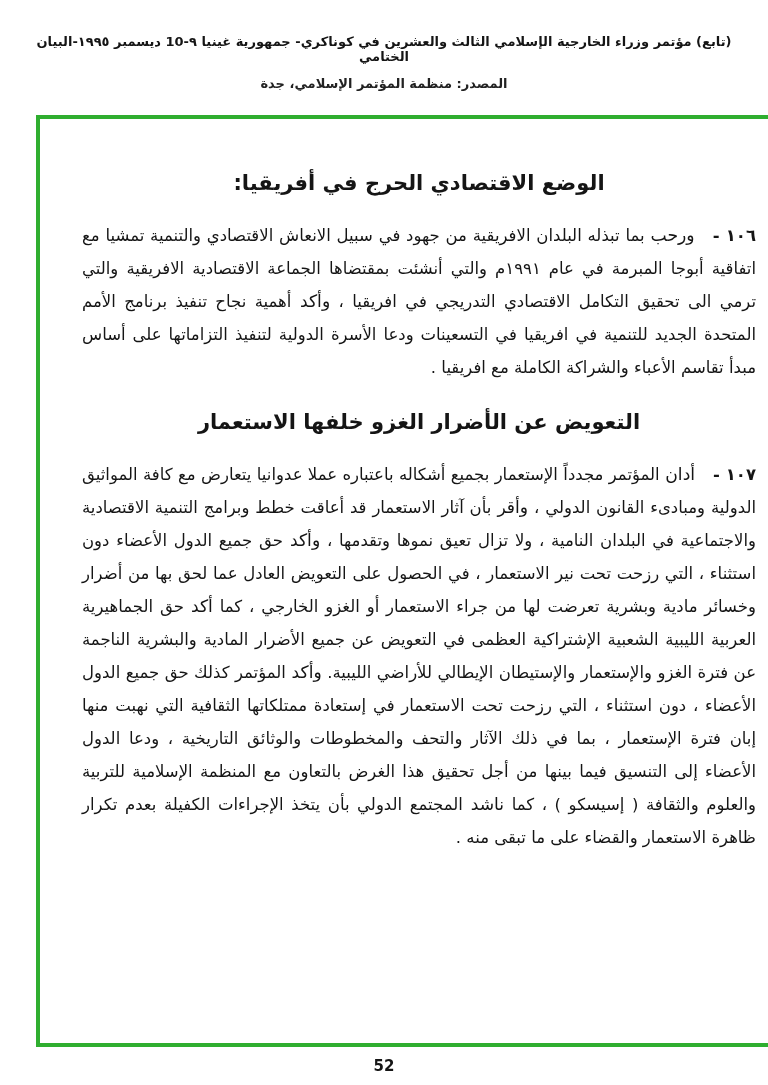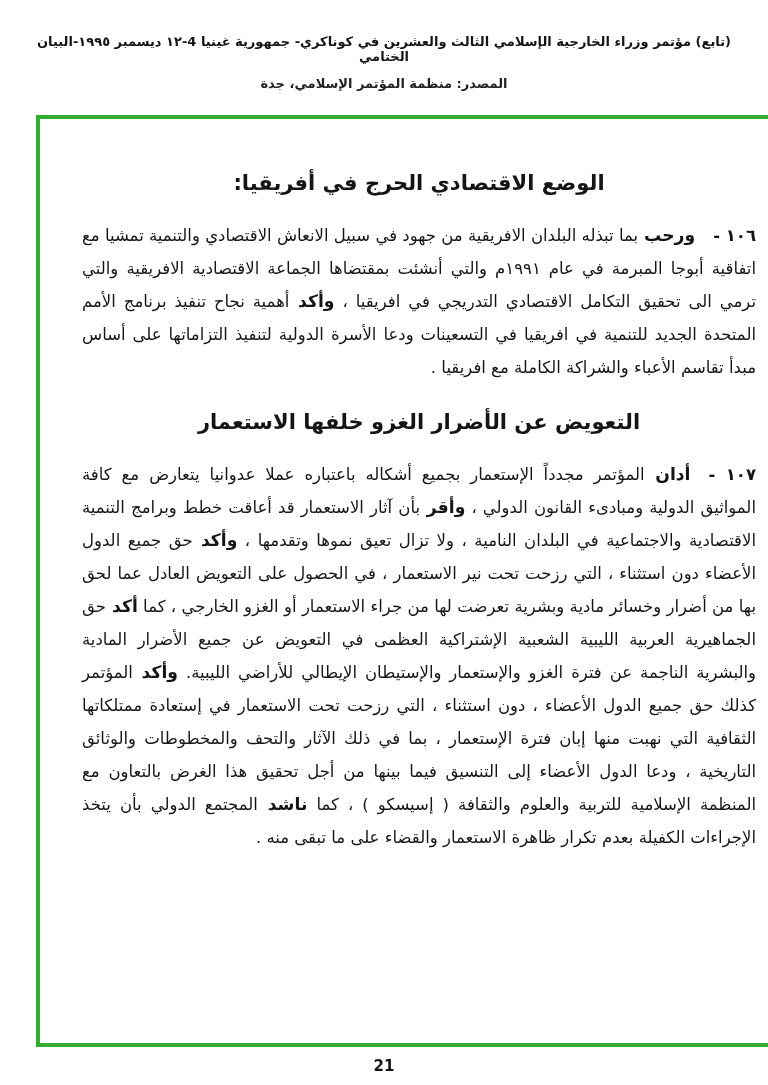--- a/index.html
+++ b/index.html
@@ -58,39 +58,39 @@
     line-height: 33px;
     text-align: justify;
     margin: 0 0 14px 0;
   }
   .para-num {
     font-weight: bold;
     margin-left: 18px;
     white-space: nowrap;
   }
   .kw {
-    font-weight: bold;
+    font-weight: normal;
     font-size: 1.04em;
   }
   .page-number {
     position: absolute;
     bottom: 10px;
     left: 0;
     right: 0;
     text-align: center;
     font-size: 15px;
     font-weight: bold;
     direction: rtl;
   }
 </style>
 </head>
 <body>
 
 <div class="header">
-  <div class="header-line1">(تابع) مؤتمر وزراء الخارجية الإسلامي الثالث والعشرين في كوناكري- جمهورية غينيا 4-١٢ ديسمبر ١٩٩٥-البيان الختامي</div>
+  <div class="header-line1">(تابع) مؤتمر وزراء الخارجية الإسلامي الثالث والعشرين في كوناكري- جمهورية غينيا ٩-10 ديسمبر ١٩٩٥-البيان الختامي</div>
   <div class="header-line2">المصدر: منظمة المؤتمر الإسلامي، جدة</div>
 </div>
 
 <div class="frame" style="border-color: rgb(47, 174, 47);">
 
   <div class="section">
     <h2 class="heading">الوضع الاقتصادي الحرج في أفريقيا:</h2>
     <p class="para">
       <span class="para-num">١٠٦ -</span><span class="para-body"><span class="kw">ورحب </span><span>بما تبذله البلدان الافريقية من جهود في سبيل الانعاش الاقتصادي والتنمية تمشيا مع اتفاقية أبوجا المبرمة في عام ١٩٩١م والتي أنشئت بمقتضاها الجماعة الاقتصادية الافريقية والتي ترمي الى تحقيق التكامل الاقتصادي التدريجي في افريقيا ، </span><span class="kw">وأكد </span><span>أهمية نجاح تنفيذ برنامج الأمم المتحدة الجديد للتنمية في افريقيا في التسعينات ودعا الأسرة الدولية لتنفيذ التزاماتها على أساس مبدأ تقاسم الأعباء والشراكة الكاملة مع افريقيا .</span></span>
     </p>
@@ -98,13 +98,13 @@
 
   <div class="section">
     <h2 class="heading">التعويض عن الأضرار الغزو خلفها الاستعمار</h2>
     <p class="para">
       <span class="para-num">١٠٧ -</span><span class="para-body"><span class="kw">أدان </span><span>المؤتمر مجدداً الإستعمار بجميع أشكاله باعتباره عملا عدوانيا يتعارض مع كافة المواثيق الدولية ومبادىء القانون الدولي ، </span><span class="kw">وأقر </span><span>بأن آثار الاستعمار قد أعاقت خطط وبرامج التنمية الاقتصادية والاجتماعية في البلدان النامية ، ولا تزال تعيق نموها وتقدمها ، </span><span class="kw">وأكد </span><span>حق جميع الدول الأعضاء دون استثناء ، التي رزحت تحت نير الاستعمار ، في الحصول على التعويض العادل عما لحق بها من أضرار وخسائر مادية وبشرية تعرضت لها من جراء الاستعمار أو الغزو الخارجي ، كما </span><span class="kw">أكد </span><span>حق الجماهيرية العربية الليبية الشعبية الإشتراكية العظمى في التعويض عن جميع الأضرار المادية والبشرية الناجمة عن فترة الغزو والإستعمار والإستيطان الإيطالي للأراضي الليبية. </span><span class="kw">وأكد </span><span>المؤتمر كذلك حق جميع الدول الأعضاء ، دون استثناء ، التي رزحت تحت الاستعمار في إستعادة ممتلكاتها الثقافية التي نهبت منها إبان فترة الإستعمار ، بما في ذلك الآثار والتحف والمخطوطات والوثائق التاريخية ، ودعا الدول الأعضاء إلى التنسيق فيما بينها من أجل تحقيق هذا الغرض بالتعاون مع المنظمة الإسلامية للتربية والعلوم والثقافة ( إسيسكو ) ، كما </span><span class="kw">ناشد </span><span>المجتمع الدولي بأن يتخذ الإجراءات الكفيلة بعدم تكرار ظاهرة الاستعمار والقضاء على ما تبقى منه .</span></span>
     </p>
   </div>
 
 </div>
 
-<div class="page-number">21</div>
+<div class="page-number">52</div>
 
 </body></html>

